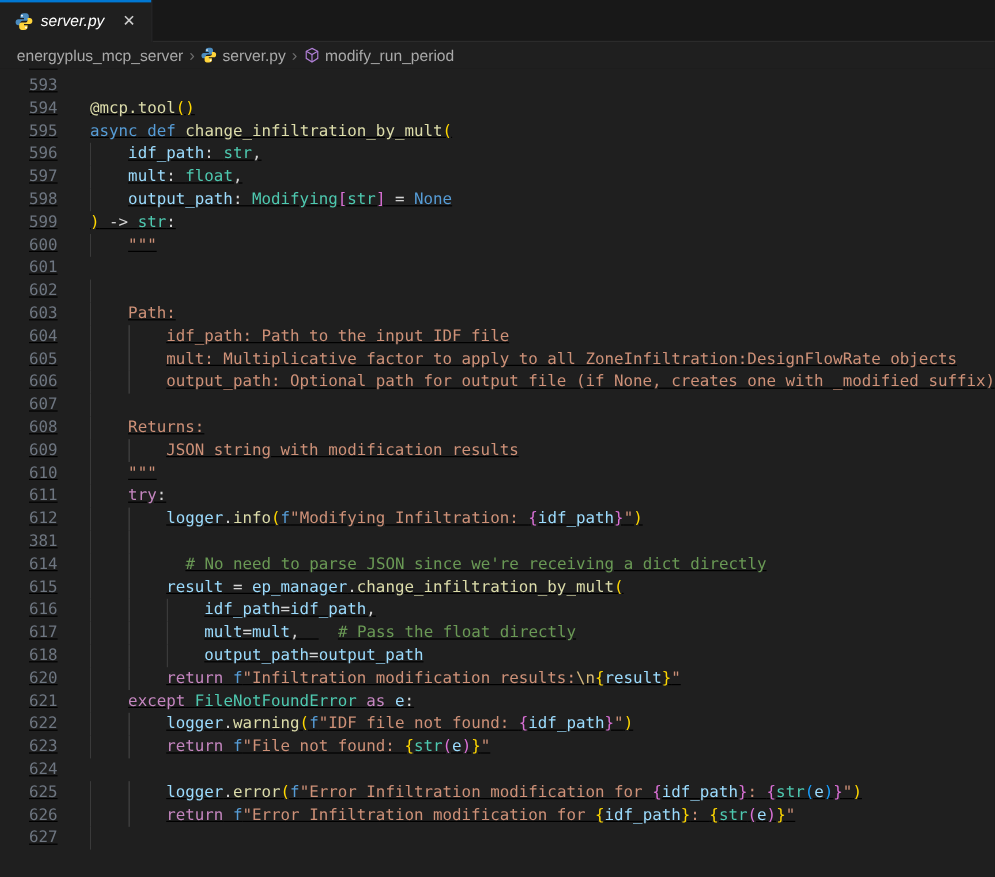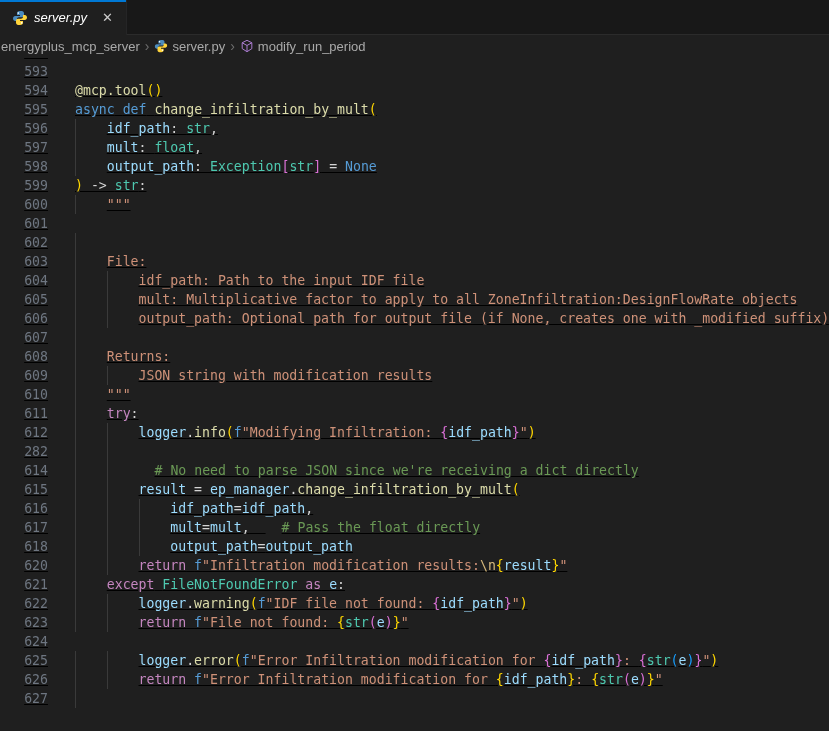--- a/index.html
+++ b/index.html
@@ -9,21 +9,21 @@
   .tab-bar{height:35px;background:var(--bg_tabstrip,#181818);display:flex;align-items:stretch;flex:0 0 auto;}
   .tab{position:relative;display:flex;align-items:center;gap:6px;padding:0 10px 0 12px;background:var(--bg_editor,#1f1f1f);
        border-right:1px solid #252526;cursor:pointer;min-width:0;}
   .tab::before{content:"";position:absolute;top:0;left:0;right:0;height:2px;background:var(--tab_accent,#0078d4);}
   .tab-label{color:#ffffff;font-size:13px;font-style:italic;white-space:nowrap;}
   .tab-close{color:#cccccc;font-size:13px;line-height:1;padding:2px 3px;border-radius:4px;margin-left:6px;}
   .tab-strip-rest{flex:1;border-bottom:1px solid #2b2b2b;}
 
   
   .breadcrumb{height:22px;background:var(--bg_editor,#1f1f1f);display:flex;align-items:center;
-              padding-left:1px;font-size:13px;color:var(--breadcrumb_text,#a9a9a9);flex:0 0 auto;}
+              padding-left:14px;font-size:13px;color:var(--breadcrumb_text,#a9a9a9);flex:0 0 auto;}
   .crumb{display:flex;align-items:center;gap:4px;cursor:pointer;white-space:nowrap;}
   .crumb-sep{color:#6e6e6e;padding:0 5px;font-size:14px;line-height:1;}
   .icon{display:inline-flex;align-items:center;justify-content:center;}
 
   
   .editor{flex:1;overflow:hidden;background:var(--bg_editor,#1f1f1f);position:relative;}
   #code{margin-top:-14px;font-family:"DejaVu Sans Mono","Liberation Mono",monospace;font-size:13.2px;text-decoration:underline;}
   .line{height:19px;line-height:19px;display:flex;white-space:pre;}
   .ln{width:48px;flex:0 0 48px;text-align:right;color:var(--line_number,#6e7681);user-select:none;}
   .lc{margin-left:27px;white-space:pre;}
@@ -87,36 +87,36 @@
   </div>
 
   <div class="editor">
     <div id="code">
         <div class="line"><span class="ln">592</span><span class="lc"></span></div>
         <div class="line"><span class="ln">593</span><span class="lc"></span></div>
         <div class="line"><span class="ln">594</span><span class="lc"><span class="fn">@mcp.tool</span><span class="b1">(</span><span class="b1">)</span></span></div>
         <div class="line"><span class="ln">595</span><span class="lc"><span class="kw">async</span><span class="pu"> </span><span class="kw">def</span><span class="pu"> </span><span class="fn">change_infiltration_by_mult</span><span class="b1">(</span></span></div>
         <div class="line"><span class="ln">596</span><span class="lc"><span class="ig"></span><span class="va">idf_path</span><span class="pu">: </span><span class="ty">str</span><span class="pu">,</span></span></div>
         <div class="line"><span class="ln">597</span><span class="lc"><span class="ig"></span><span class="va">mult</span><span class="pu">: </span><span class="ty">float</span><span class="pu">,</span></span></div>
-        <div class="line"><span class="ln">598</span><span class="lc"><span class="ig"></span><span class="va">output_path</span><span class="pu">: </span><span class="ty">Exception</span><span class="b2">[</span><span class="ty">str</span><span class="b2">]</span><span class="pu"> = </span><span class="kw">None</span></span></div>
+        <div class="line"><span class="ln">598</span><span class="lc"><span class="ig"></span><span class="va">output_path</span><span class="pu">: </span><span class="ty">Modifying</span><span class="b2">[</span><span class="ty">str</span><span class="b2">]</span><span class="pu"> = </span><span class="kw">None</span></span></div>
         <div class="line"><span class="ln">599</span><span class="lc"><span class="b1">)</span><span class="pu"> -&gt; </span><span class="ty">str</span><span class="pu">:</span></span></div>
         <div class="line"><span class="ln">600</span><span class="lc"><span class="ig"></span><span class="st">"""</span></span></div>
         <div class="line"><span class="ln">601</span></div>
         <div class="line"><span class="ln">602</span><span class="lc"><span class="ig"></span></span></div>
-        <div class="line"><span class="ln">603</span><span class="lc"><span class="ig"></span><span class="st">File:</span></span></div>
+        <div class="line"><span class="ln">603</span><span class="lc"><span class="ig"></span><span class="st">Path:</span></span></div>
         <div class="line"><span class="ln">604</span><span class="lc"><span class="ig"></span><span class="ig"></span><span class="st">idf_path: Path to the input IDF file</span></span></div>
         <div class="line"><span class="ln">605</span><span class="lc"><span class="ig"></span><span class="ig"></span><span class="st">mult: Multiplicative factor to apply to all ZoneInfiltration:DesignFlowRate objects</span></span></div>
         <div class="line"><span class="ln">606</span><span class="lc"><span class="ig"></span><span class="ig"></span><span class="st">output_path: Optional path for output file (if None, creates one with _modified suffix)</span></span></div>
         <div class="line"><span class="ln">607</span><span class="lc"><span class="ig"></span></span></div>
         <div class="line"><span class="ln">608</span><span class="lc"><span class="ig"></span><span class="st">Returns:</span></span></div>
         <div class="line"><span class="ln">609</span><span class="lc"><span class="ig"></span><span class="ig"></span><span class="st">JSON string with modification results</span></span></div>
         <div class="line"><span class="ln">610</span><span class="lc"><span class="ig"></span><span class="st">"""</span></span></div>
         <div class="line"><span class="ln">611</span><span class="lc"><span class="ig"></span><span class="ct">try</span><span class="pu">:</span></span></div>
         <div class="line"><span class="ln">612</span><span class="lc"><span class="ig"></span><span class="ig"></span><span class="va">logger</span><span class="pu">.</span><span class="fn">info</span><span class="b1">(</span><span class="kw">f</span><span class="st">"Modifying Infiltration: </span><span class="b2">{</span><span class="va">idf_path</span><span class="b2">}</span><span class="st">"</span><span class="b1">)</span></span></div>
-        <div class="line"><span class="ln">282</span><span class="lc"><span class="ig"></span><span class="ig"></span></span></div>
+        <div class="line"><span class="ln">381</span><span class="lc"><span class="ig"></span><span class="ig"></span></span></div>
         <div class="line"><span class="ln">614</span><span class="lc"><span class="ig"></span><span class="ig"></span><span class="co"># No need to parse JSON since we're receiving a dict directly</span></span></div>
         <div class="line"><span class="ln">615</span><span class="lc"><span class="ig"></span><span class="ig"></span><span class="va">result</span><span class="pu"> = </span><span class="va">ep_manager</span><span class="pu">.</span><span class="fn">change_infiltration_by_mult</span><span class="b1">(</span></span></div>
         <div class="line"><span class="ln">616</span><span class="lc"><span class="ig"></span><span class="ig"></span><span class="ig"></span><span class="va">idf_path</span><span class="pu">=</span><span class="va">idf_path</span><span class="pu">,</span></span></div>
         <div class="line"><span class="ln">617</span><span class="lc"><span class="ig"></span><span class="ig"></span><span class="ig"></span><span class="va">mult</span><span class="pu">=</span><span class="va">mult</span><span class="pu">,</span><span class="pu">  </span><span class="co"># Pass the float directly</span></span></div>
         <div class="line"><span class="ln">618</span><span class="lc"><span class="ig"></span><span class="ig"></span><span class="ig"></span><span class="va">output_path</span><span class="pu">=</span><span class="va">output_path</span></span></div>
         <div class="line"><span class="ln">620</span><span class="lc"><span class="ig"></span><span class="ig"></span><span class="ct">return</span><span class="pu"> </span><span class="kw">f</span><span class="st">"Infiltration modification results:</span><span class="es">\n</span><span class="b1">{</span><span class="va">result</span><span class="b1">}</span><span class="st">"</span></span></div>
         <div class="line"><span class="ln">621</span><span class="lc"><span class="ig"></span><span class="ct">except</span><span class="pu"> </span><span class="ty">FileNotFoundError</span><span class="pu"> </span><span class="ct">as</span><span class="pu"> </span><span class="va">e</span><span class="pu">:</span></span></div>
         <div class="line"><span class="ln">622</span><span class="lc"><span class="ig"></span><span class="ig"></span><span class="va">logger</span><span class="pu">.</span><span class="fn">warning</span><span class="b1">(</span><span class="kw">f</span><span class="st">"IDF file not found: </span><span class="b2">{</span><span class="va">idf_path</span><span class="b2">}</span><span class="st">"</span><span class="b1">)</span></span></div>
         <div class="line"><span class="ln">623</span><span class="lc"><span class="ig"></span><span class="ig"></span><span class="ct">return</span><span class="pu"> </span><span class="kw">f</span><span class="st">"File not found: </span><span class="b1">{</span><span class="ty">str</span><span class="b2">(</span><span class="va">e</span><span class="b2">)</span><span class="b1">}</span><span class="st">"</span></span></div>
         <div class="line"><span class="ln">624</span></div>

